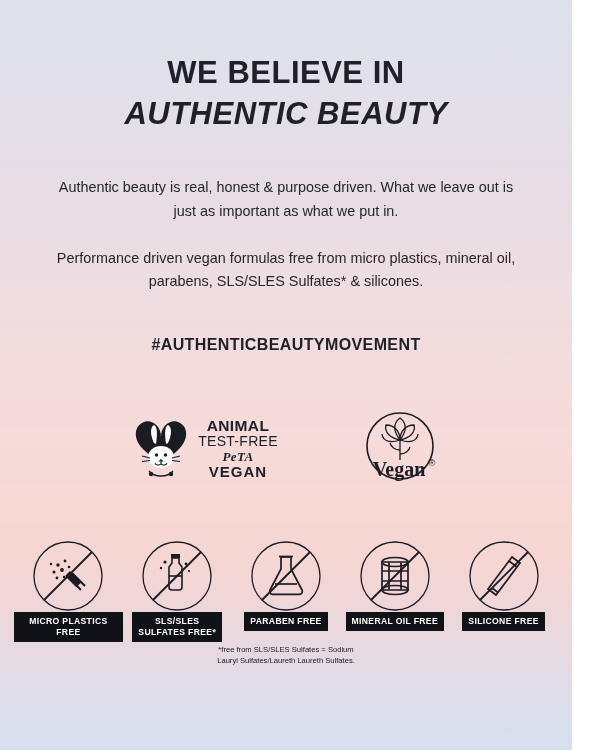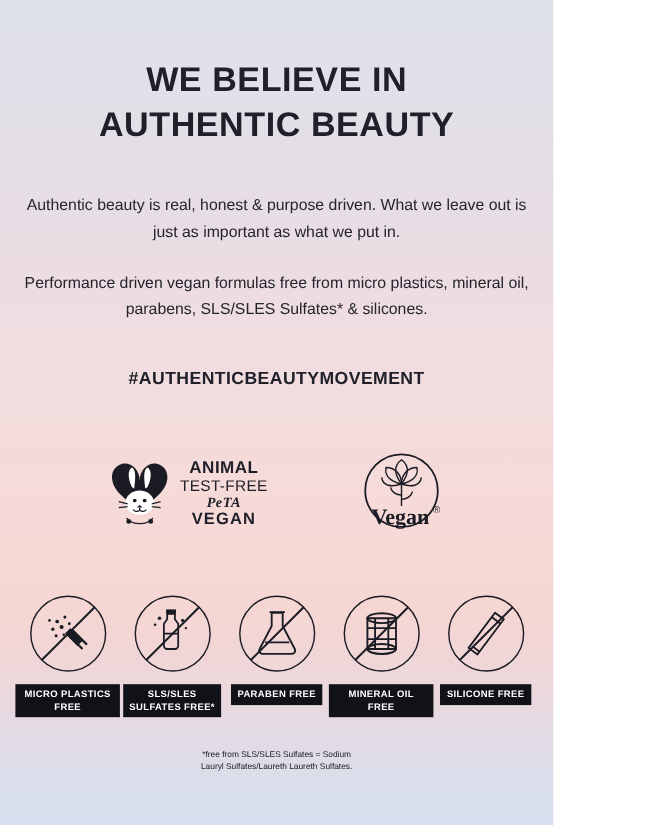--- a/index.html
+++ b/index.html
@@ -8,21 +8,21 @@
   }
   body {
     width: 600px;
     height: 750px;
     overflow: hidden;
     font-family: "Liberation Sans", sans-serif;
     color: #20202a;
   }
   .poster {
     position: relative;
-    width: 503px;
+    width: 572px;
     height: 750px;
     background:
       linear-gradient(180deg,
         #dfe2ea 0%,
         #e2e0e8 12%,
         #e6dde5 24%,
         #eddde2 36%,
         #f2dcdd 48%,
         #f5dbd9 58%,
         #f7d9d6 66%,
@@ -39,21 +39,21 @@
   .headline {
     margin: 0;
     padding-top: 52px;
     text-align: center;
     font-weight: bold;
     font-size: 31px;
     letter-spacing: 0.5px;
     line-height: 1.33;
     text-transform: uppercase;
   }
-  .headline .l2 { display: block; }
+  .headline .l2 { display: block; font-style: italic; }
 
   
   .body-copy {
     margin: 0 auto;
     text-align: center;
     font-size: 14.4px;
     line-height: 1.62;
     color: #25252c;
   }
   .para1 { width: 470px; padding-top: 42px; }
@@ -128,37 +128,36 @@
     display: flex;
     flex-direction: column;
     align-items: center;
   }
   .ff-circle {
     width: 72px;
     height: 72px;
     position: relative;
   }
   .ff-label {
-    margin-top: 10px;
     background: #111118;
     color: #fff;
     font-size: 8.6px;
     font-weight: bold;
     letter-spacing: 0.35px;
     padding: 3.5px 6px;
     text-align: center;
     line-height: 1.35;
     text-transform: uppercase;
   }
   .ff-label .lb2 { display: block; }
   .footnote {
     position: absolute;
     left: 0;
     right: 0;
-    top: 680px;
+    top: 644px;
     text-align: center;
     font-size: 7.6px;
     line-height: 1.5;
     color: #20202a;
   }
   .footnote .fn-wrap { width: 180px; margin: 0 auto; }
   svg { display: block; }
 </style>
 </head>
 <body>

